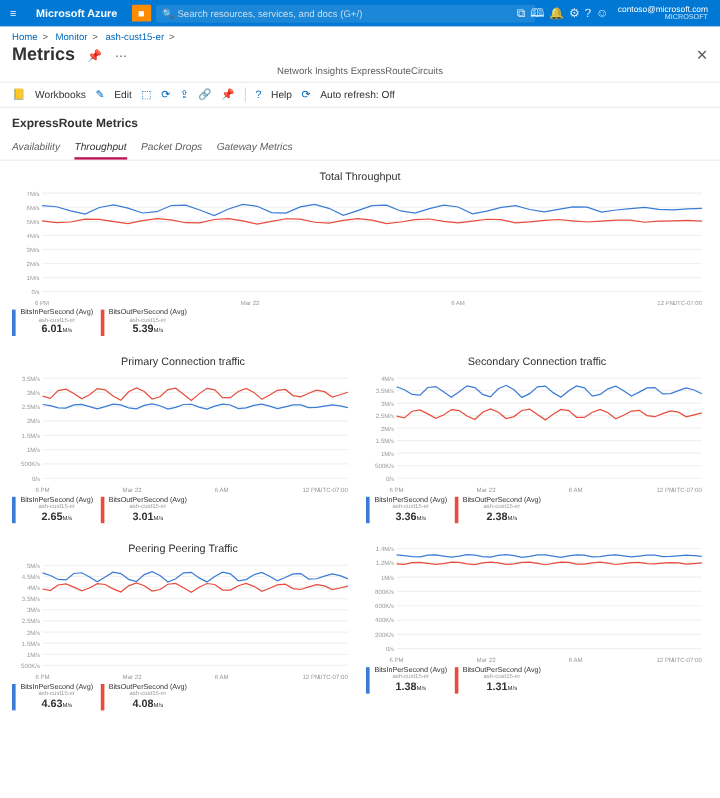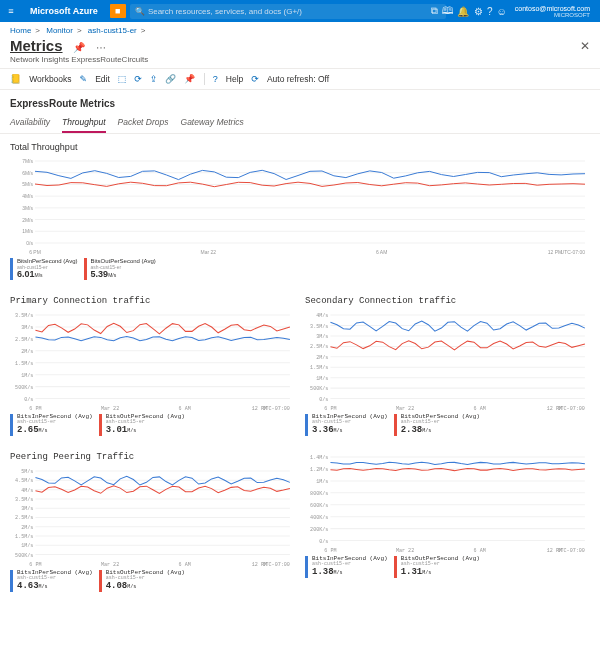--- a/index.html
+++ b/index.html
@@ -14,38 +14,38 @@
   .topicons span { opacity: 0.85; font-size:10px; }
   .account { font-size: 7px; text-align:right; line-height:1; margin-left:4px; }
   .account .sub { font-size:6px; opacity:.8;}
   .avatar-ic { width:14px; height:14px; background:#b0c4de; border-radius:50%; margin-left:2px;}
   
   .crumbs { padding: 4px 10px 0 10px; font-size: 8px; color: #0067b8; }
   .crumbs span { margin-right: 4px; }
   .chev { color:#605e5c; }
   
   .titlerow { padding: 2px 10px 0 10px; display:flex; align-items:center; justify-content:space-between;}
-  .title { font-size: 15px; font-weight: 600; text-decoration: underline; }
+  .title { font-size: 15px; font-weight: 600; }
   .title-aux { font-size: 10px; color:#605e5c; margin-left:6px;}
   .close-x { font-size: 12px; color:#605e5c; }
-  .subtitle { padding: 0 10px 4px 10px; font-size: 8px; color: #605e5c; }
+  .subtitle { padding: 0 10px 4px 10px; font-size: 8px; color: #605e5c; text-align: center; }
   
   .toolbar { padding: 4px 10px; border-top: 1px solid #edebe9; border-bottom: 1px solid #edebe9; font-size: 8.5px; color:#323130; display:flex; gap:8px; align-items:center;}
   .toolbar .sep { width:1px; height:12px; background:#dcdcdc; }
   .toolbar .ic { color:#0067b8; font-size:9px;}
   
   .section-head { padding: 8px 10px 4px; font-size: 10px; font-weight: 600; }
   
   .tabs { padding: 4px 10px 0 10px; display:flex; gap:12px; font-size: 8.5px; color:#605e5c; border-bottom:1px solid #edebe9;font-style:italic;}
   .tab { padding-bottom:4px; }
   .tab.active { color: #323130; border-bottom: 2px solid #be185d; font-weight:500;}
   
-  .pane { padding: 8px 10px; }
+  .pane { padding: 8px 10px; text-align: center; }
   .chart-title { font-size: 9px; font-weight: 400; color:#323130; margin-bottom:4px;}
-  .row2 { display:flex; gap:10px;font-family:Liberation Mono, monospace; }
+  .row2 { display:flex; gap:10px; }
   .row2 .half { flex:1; min-width:0;}
   svg.chart { width: 100%; display:block; }
   .axis text { fill:#999; font-size:5px;}
   .legend { display:flex; gap:6px; margin-top:2px; }
   .leg-item { border-left:3px solid; padding-left:4px; font-size:7px; line-height:1.1;}
   .leg-item .nm { color:#323130; font-size:6px;}
   .leg-item .sb { color:#999; font-size:5px;}
   .leg-item .vl { font-weight:600; font-size:9px;}
   .leg-item .un { font-size:5px; font-weight:400;}
 </style>

